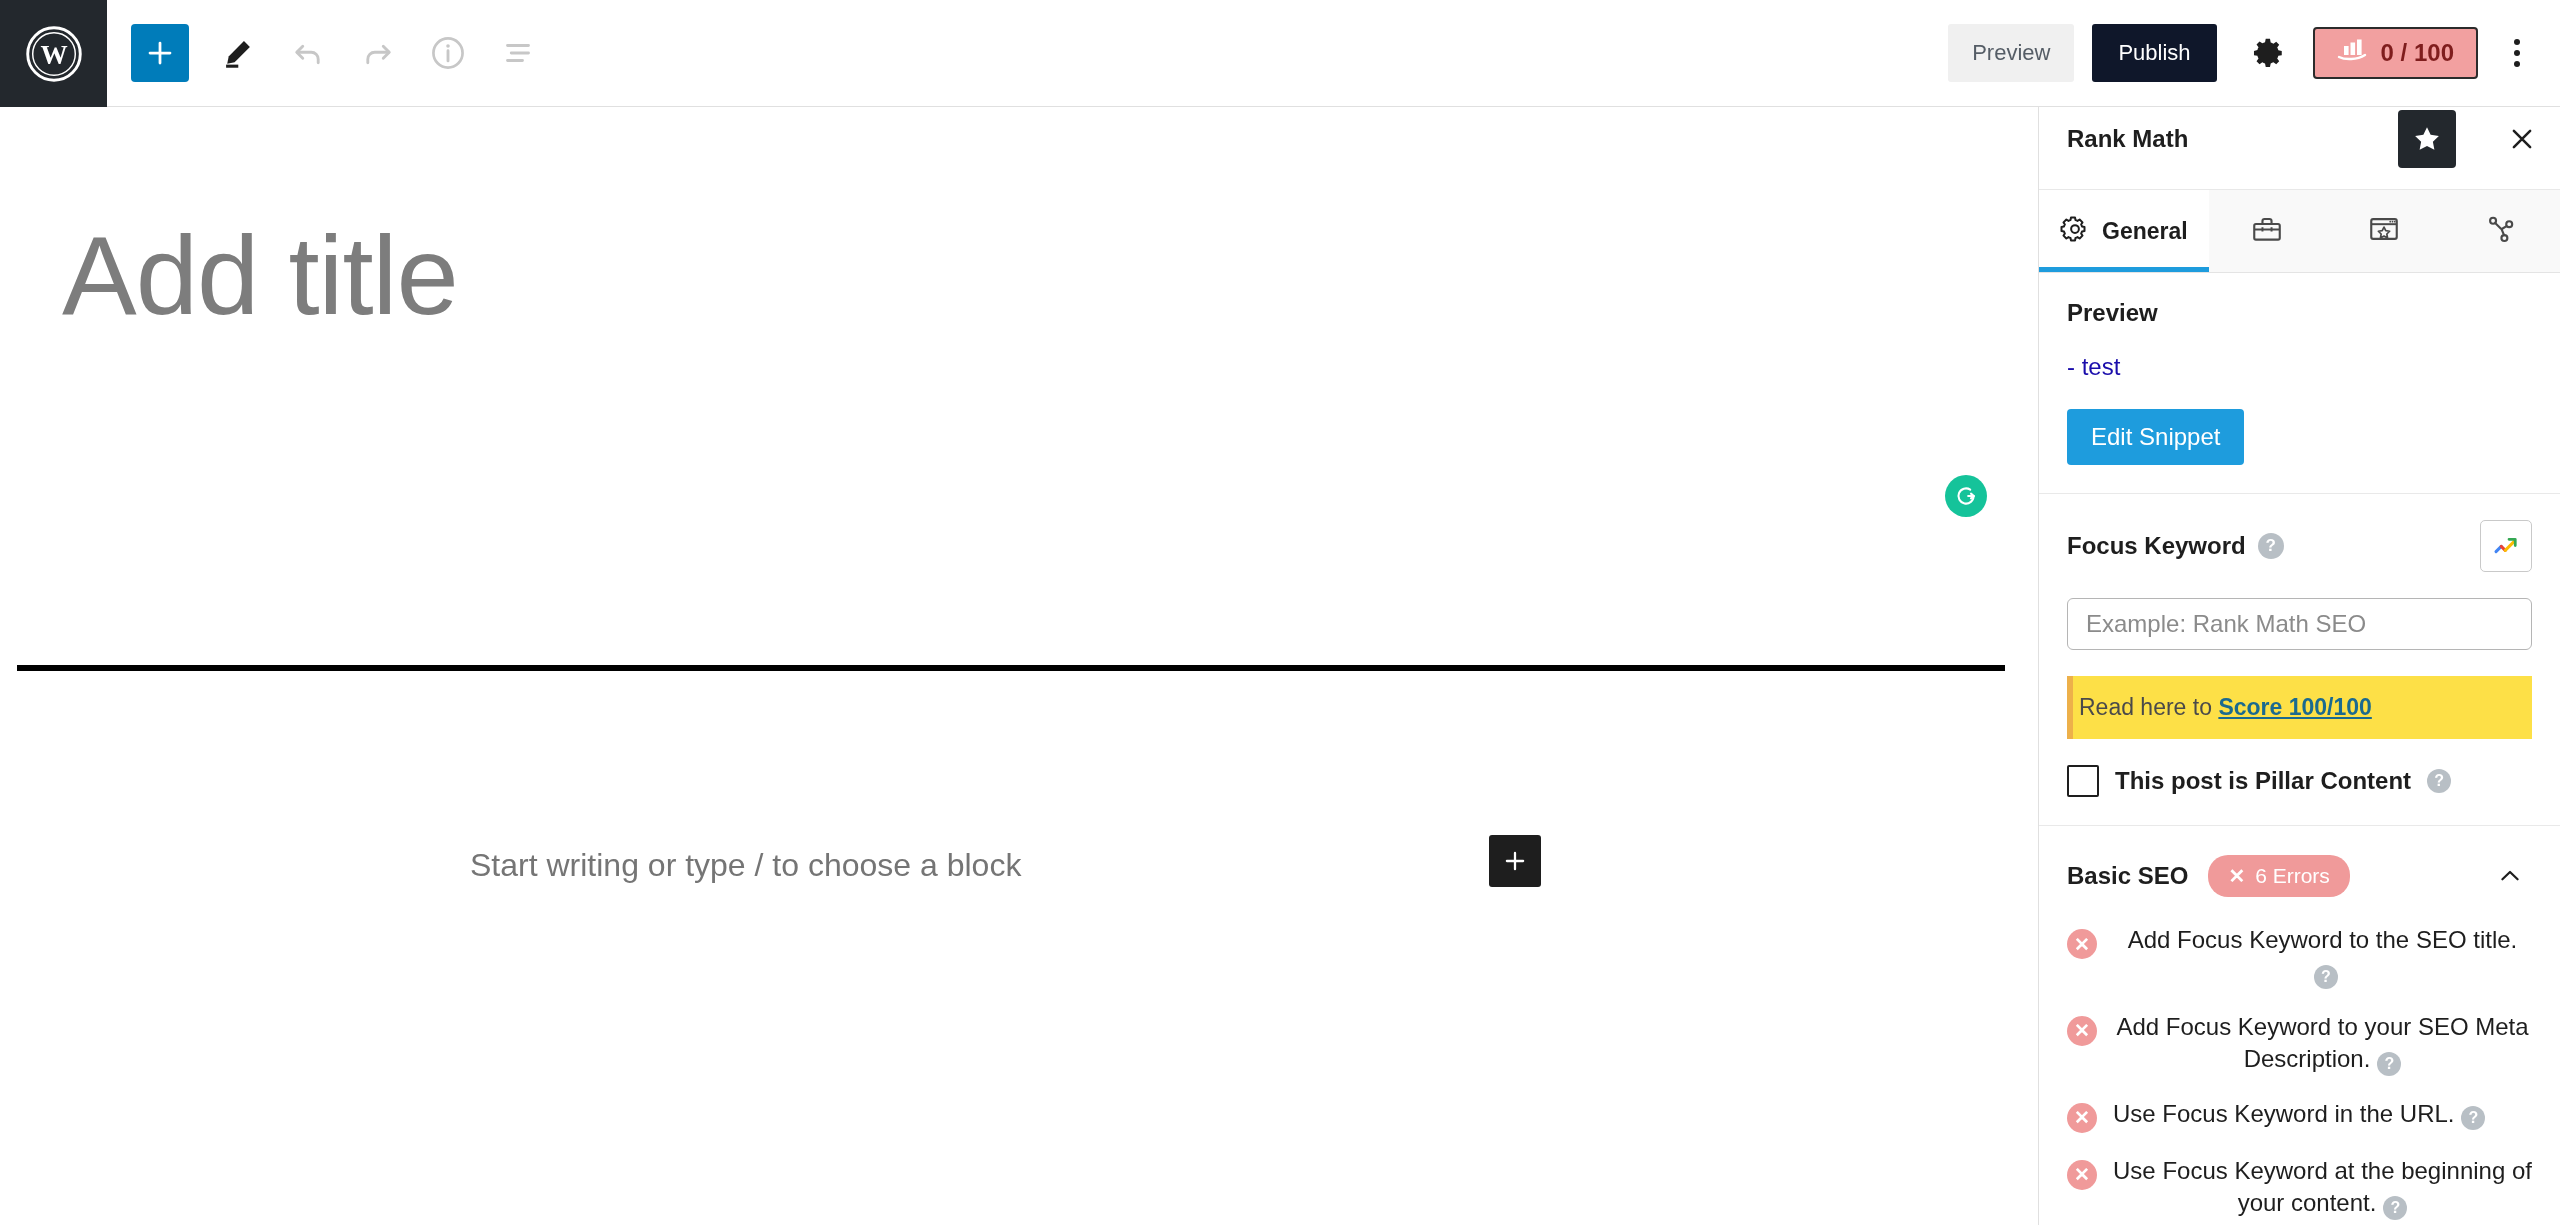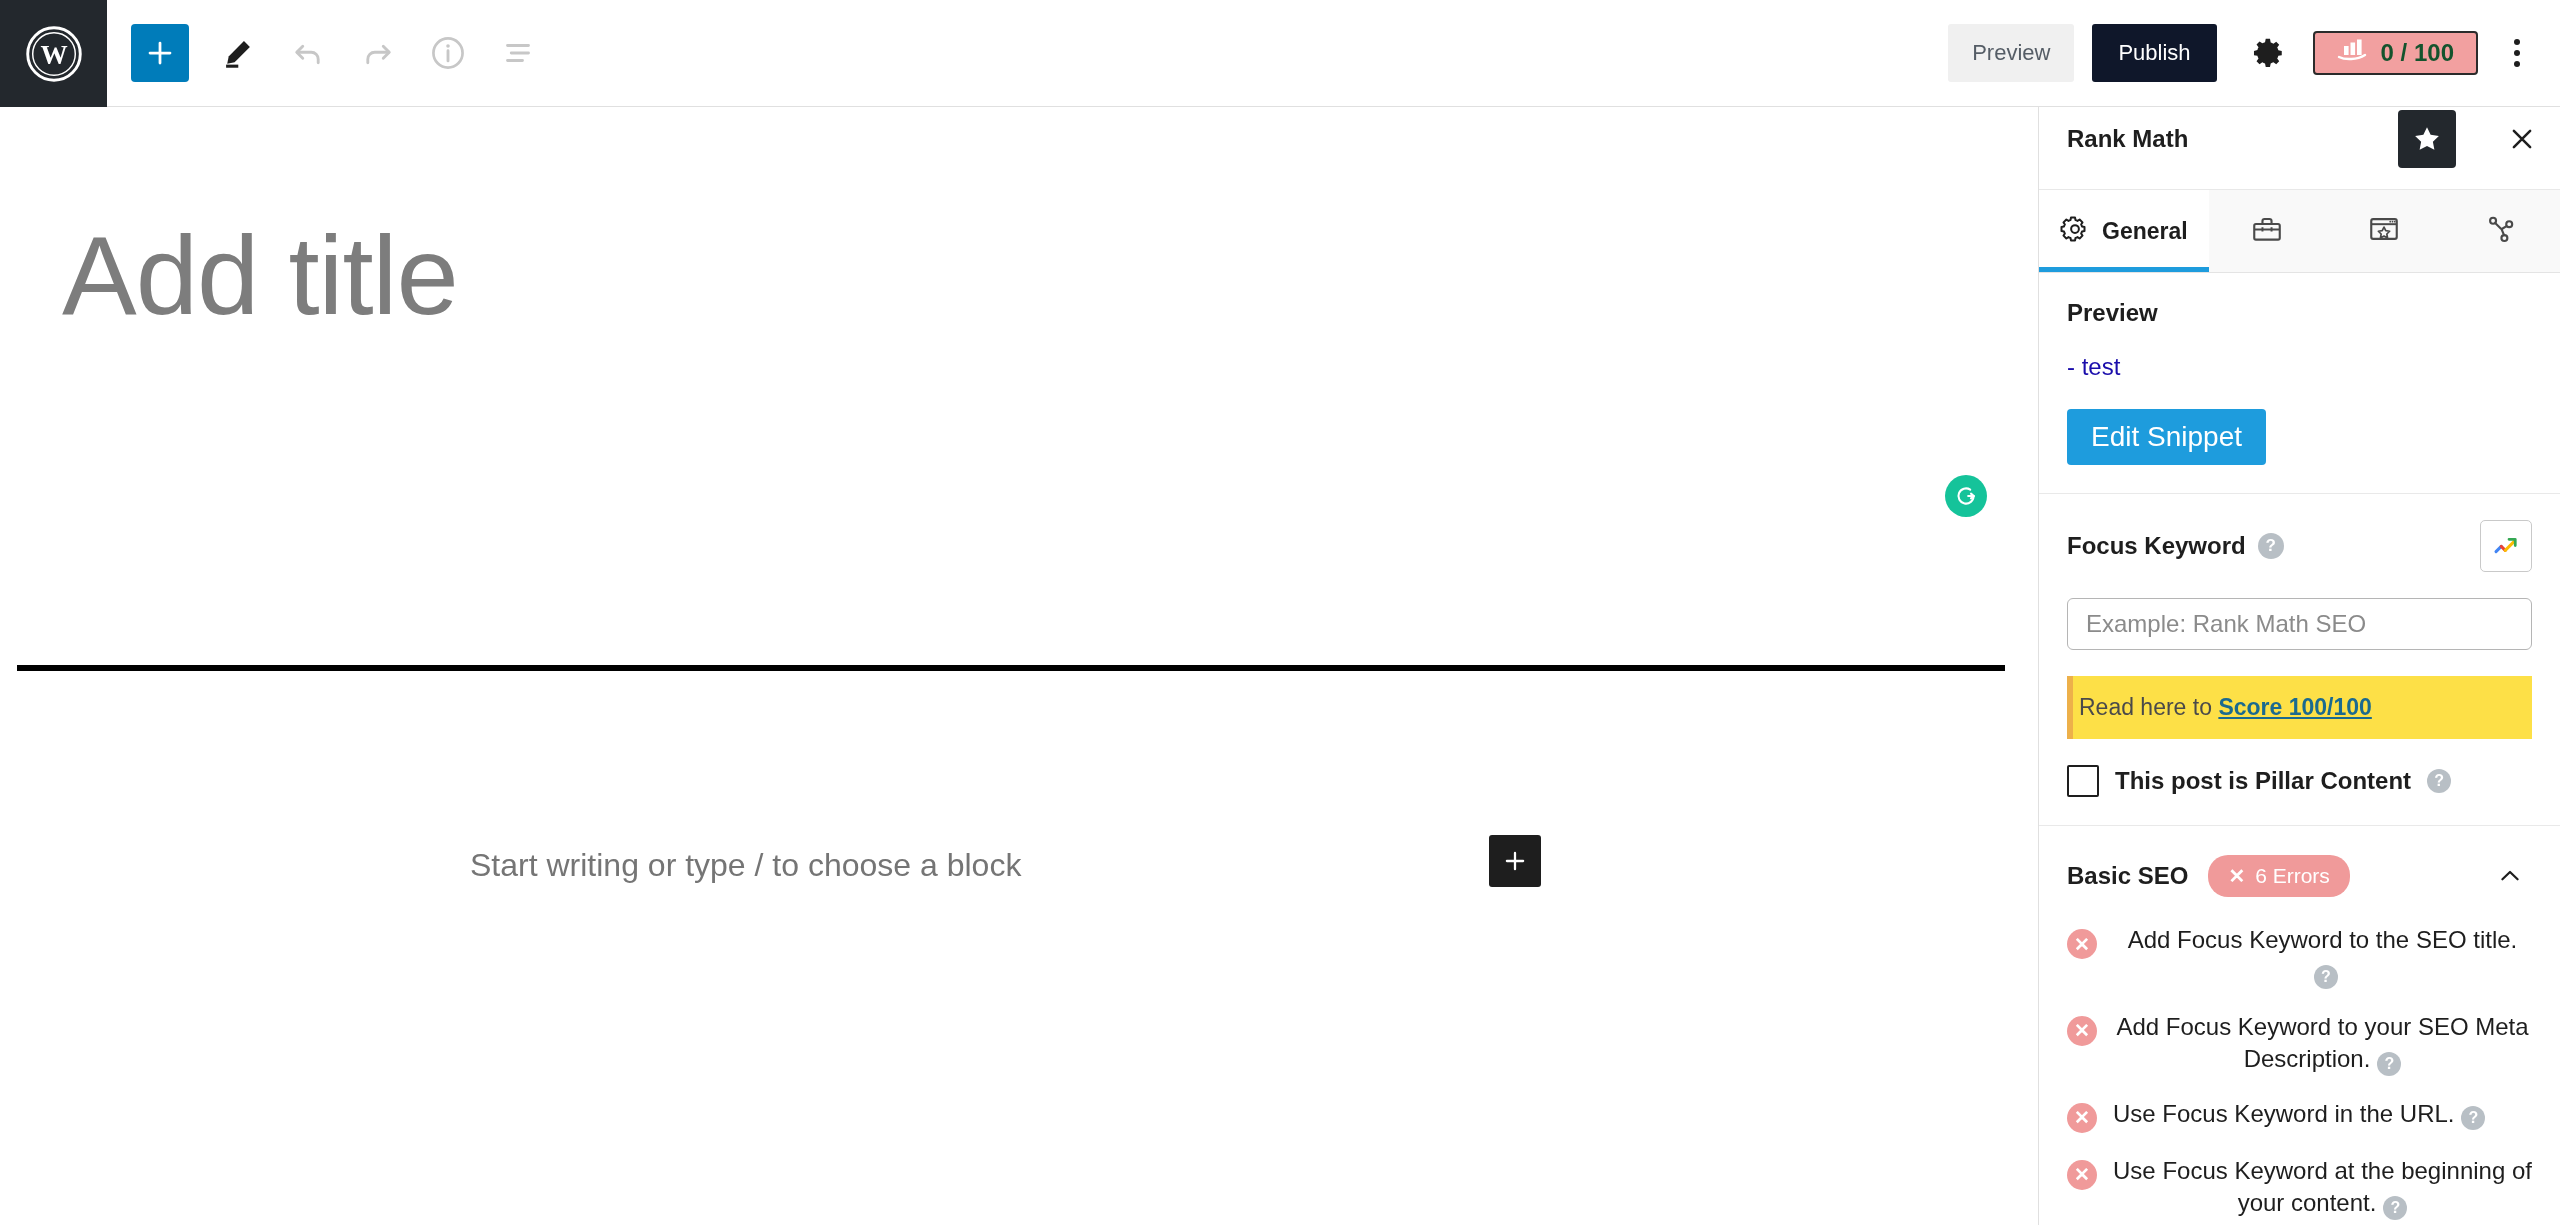--- a/index.html
+++ b/index.html
@@ -117,29 +117,29 @@
     width: 56px;
     height: 56px;
     display: flex;
     align-items: center;
     justify-content: center;
     cursor: pointer;
     margin-right: 16px;
   }
 
   .score-badge {
-    height: 44px;
+    height: 52px;
     display: flex;
     align-items: center;
     gap: 14px;
     padding: 0 22px;
     background: #f2a0a0;
     border: 2px solid #2b2b2b;
     border-radius: 4px;
-    color: #14532d;
+    color: #7f1d1d;
     font-size: 24px;
     font-weight: 700;
     cursor: pointer;
     margin-right: 14px;
   }
 
   .kebab-btn {
     width: 50px;
     height: 60px;
     display: flex;
@@ -348,21 +348,21 @@
     cursor: pointer;
   }
 
   .btn-edit-snippet {
     height: 56px;
     padding: 0 24px;
     background: #1e9cdd;
     color: #ffffff;
     border: none;
     border-radius: 4px;
-    font-size: 28px;
+    font-size: 24px;
     font-family: "Liberation Sans", sans-serif;
     cursor: pointer;
     display: inline-flex;
     align-items: center;
   }
 
   .fk-head {
     display: flex;
     align-items: center;
     margin-bottom: 26px;

